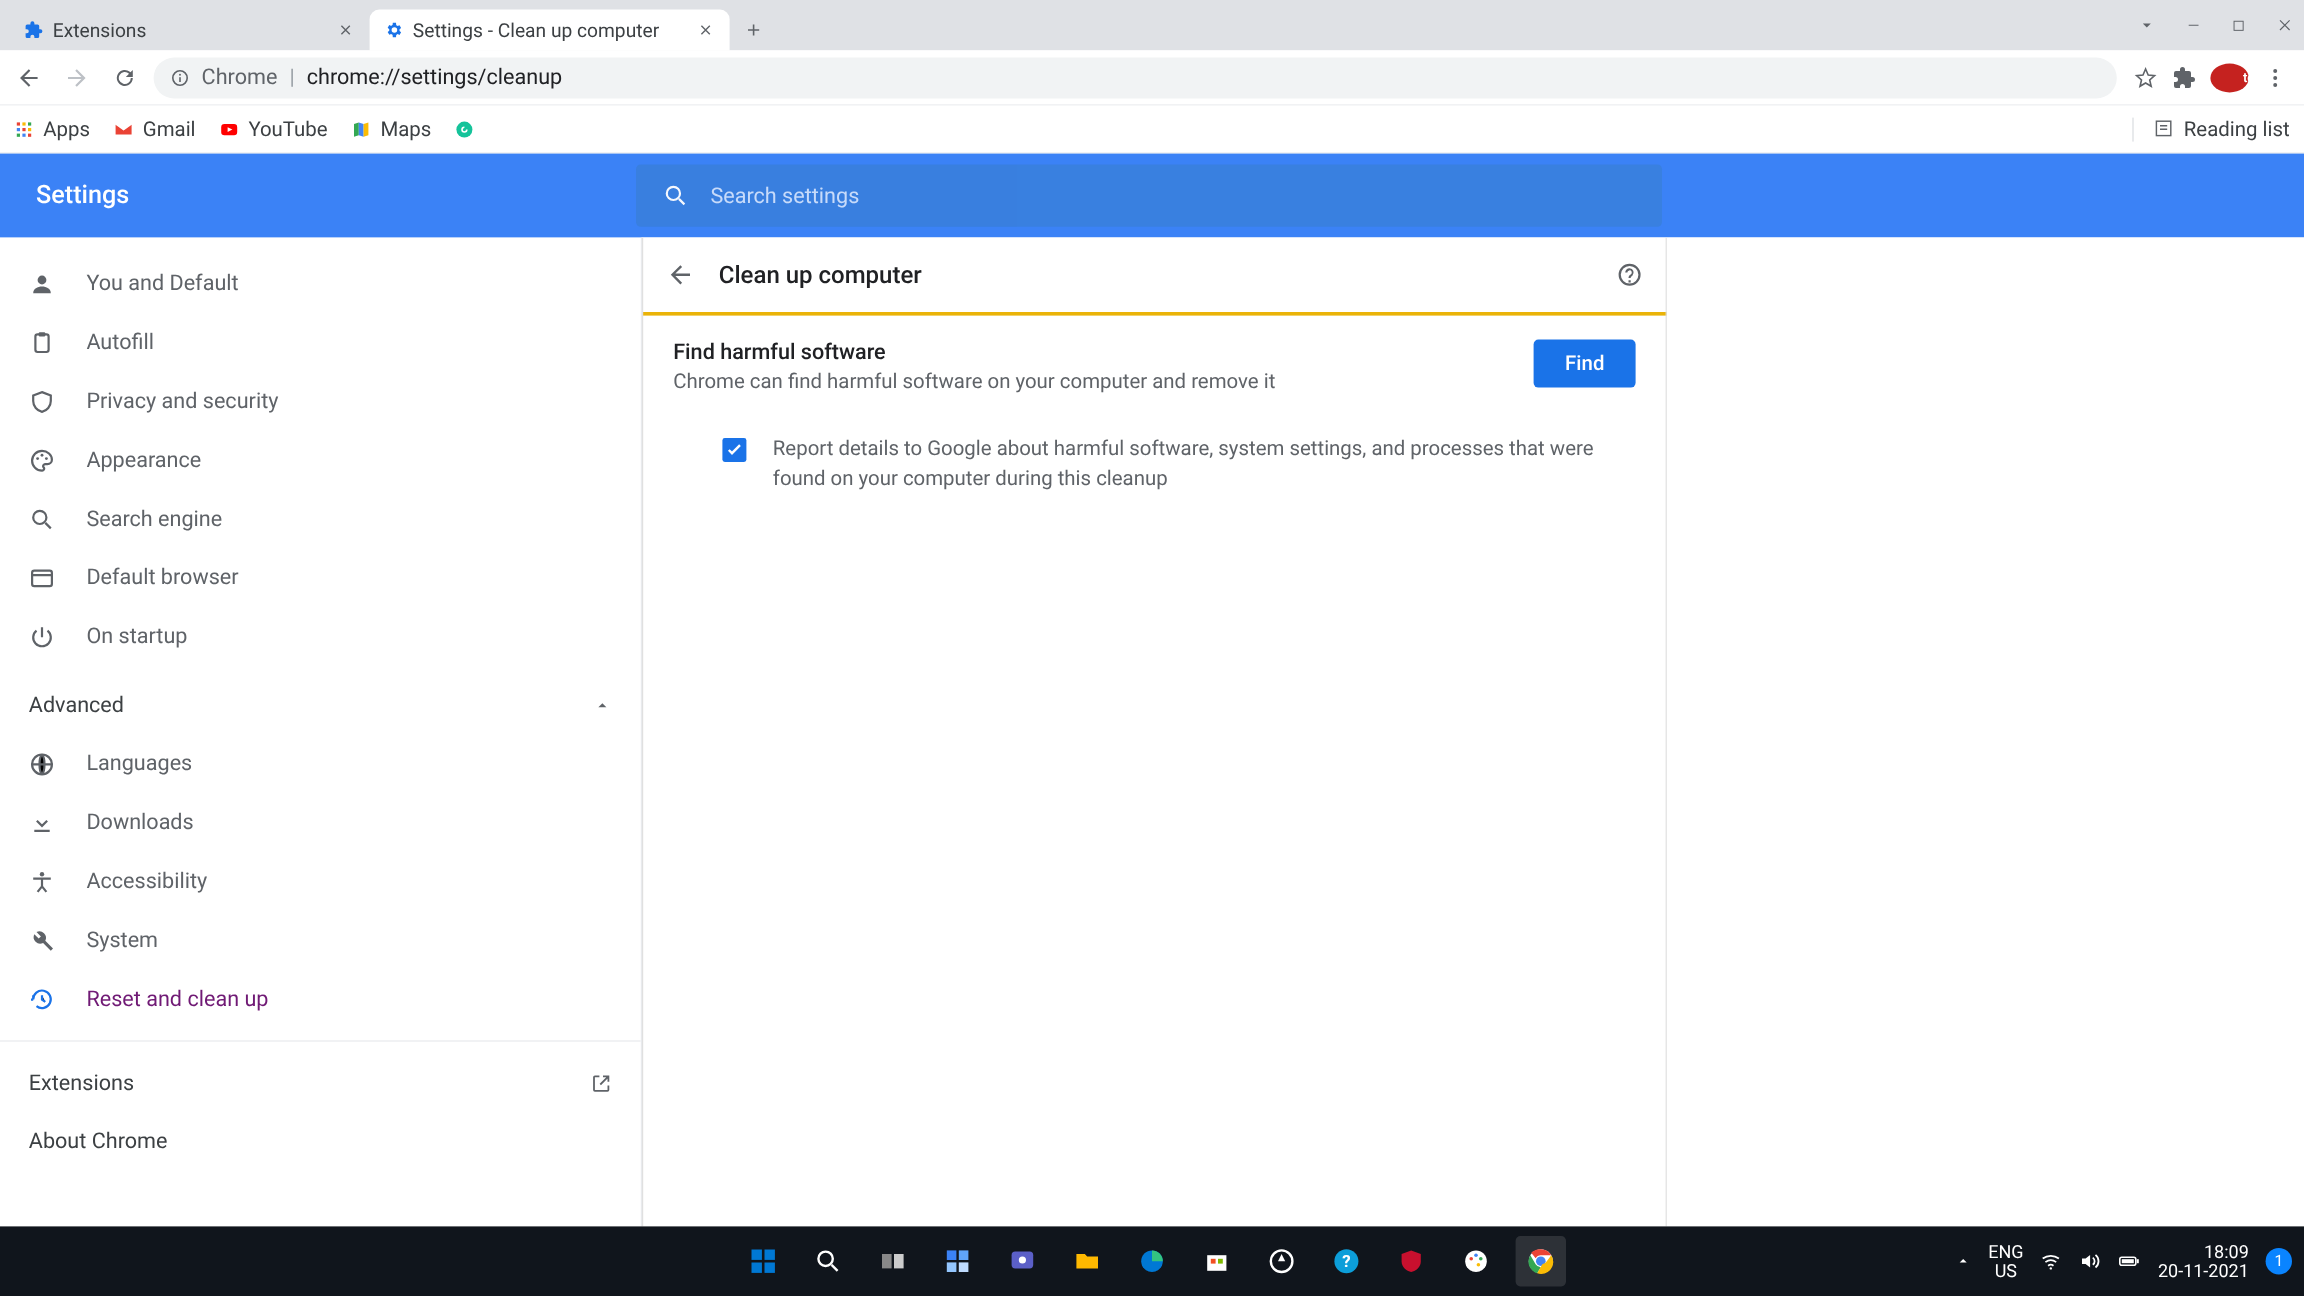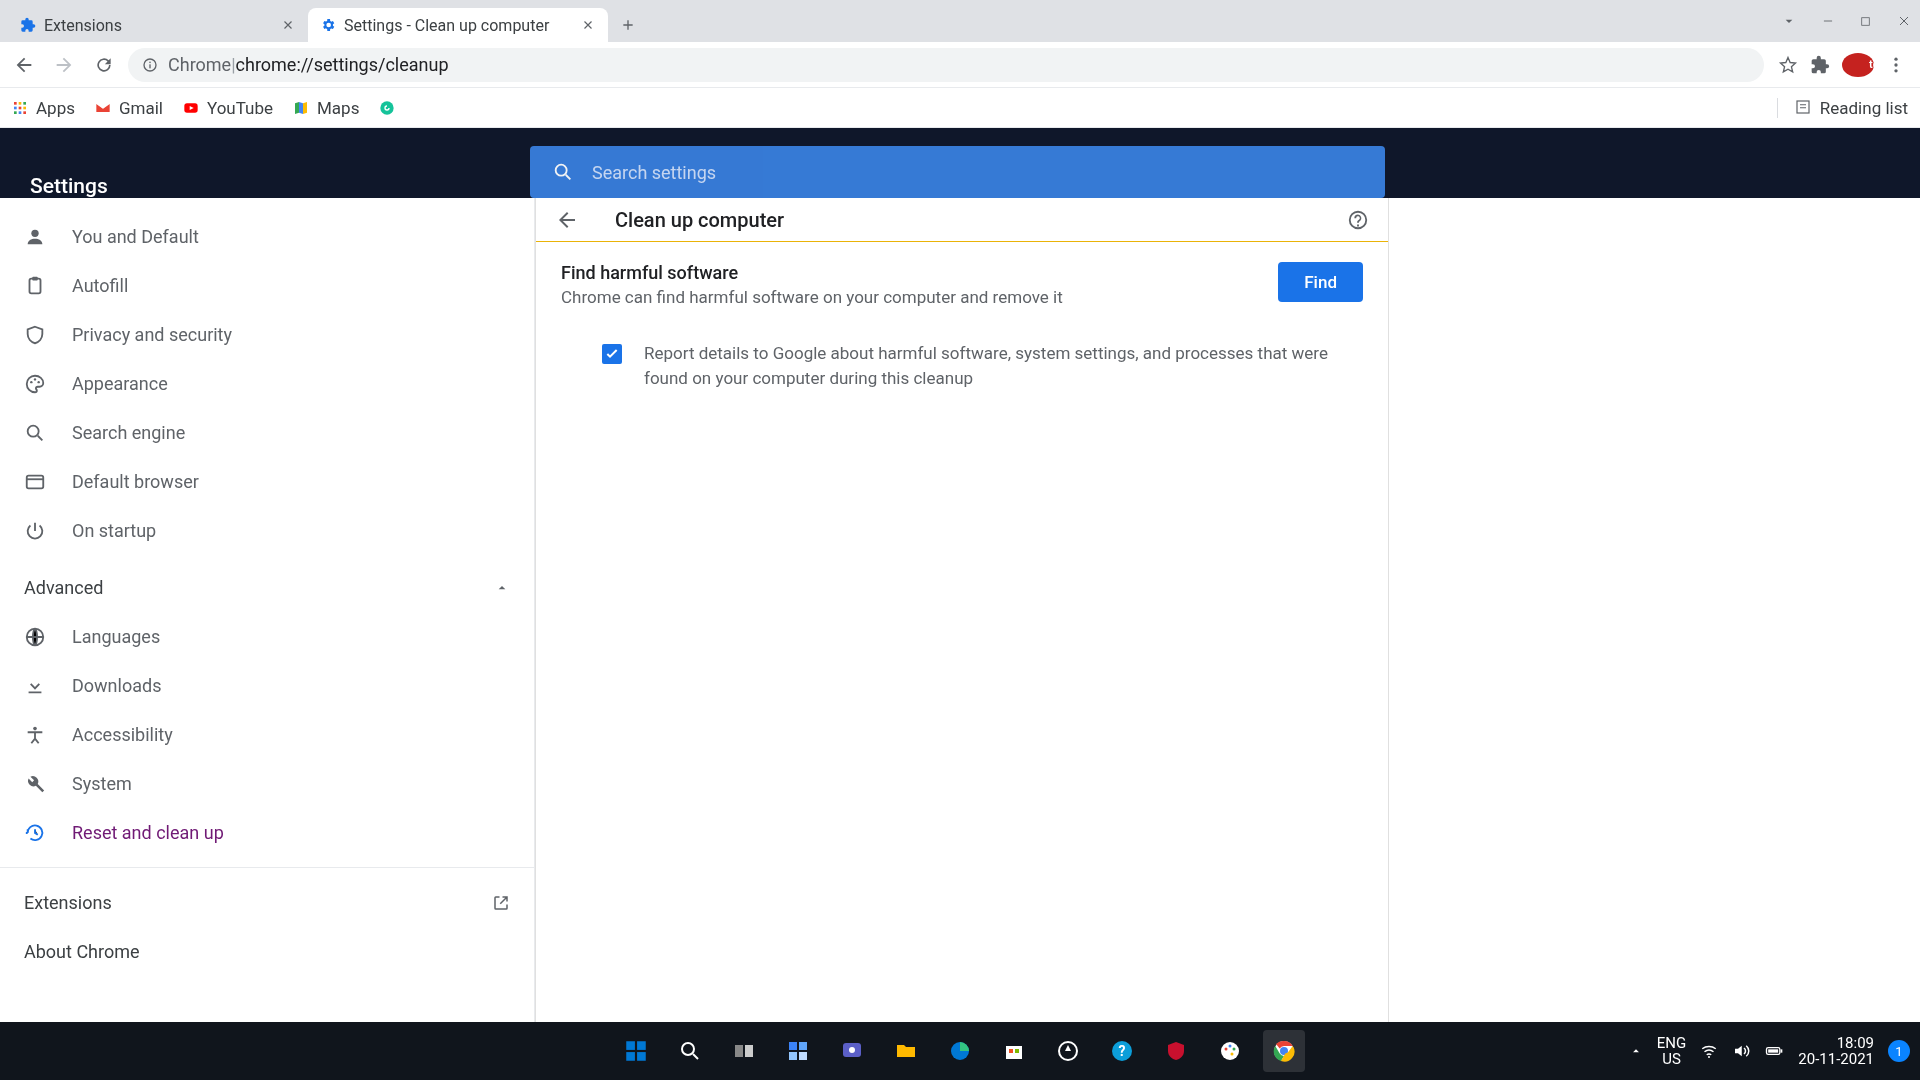--- a/index.html
+++ b/index.html
@@ -14,54 +14,54 @@
   .tab.active { background: #fff; }
   .tab.inactive { background: transparent; }
   .newtab { width: 28px; height: 28px; margin-left: 6px; margin-bottom: 3px; display: flex; align-items: center; justify-content: center; border-radius: 50%; }
   .win-controls { position: absolute; right: 8px; top: 0; height: 42px; display: flex; align-items: center; gap: 24px; color: #5f6368; }
   .win-controls span { cursor: default; }
 
   
   .toolbar { height: 46px; background: #fff; display: flex; align-items: center; padding: 0 8px; gap: 8px; border-bottom: 1px solid #e8eaed; }
   .navbtn { width: 32px; height: 32px; display: flex; align-items: center; justify-content: center; color: #5f6368; border-radius: 50%; }
   .navbtn.disabled { color: #bdc1c6; }
-  .omnibox { flex: 1; height: 34px; background: #f1f3f4; border-radius: 17px; display: flex; align-items: center; padding: 0 14px; color: #202124; font-size: 18px; }
+  .omnibox { flex: 1; height: 34px; background: #f1f3f4; border-radius: 17px; display: flex; align-items: center; padding: 0 14px; color: #202124; font-size: 18px; gap: 10px; }
   .omni-prefix { color: #5f6368; display: flex; align-items: center; gap: 10px; }
   .omni-sep { color: #9aa0a6; }
   .omni-url { color: #202124; }
   .toolbar-right { display: flex; align-items: center; gap: 12px; padding: 0 6px; }
   .avatar { width: 24px; height: 24px; border-radius: 50%; background: #c5221f; display: flex; align-items: center; justify-content: center; color: #fff; font-size: 11px; font-weight: 600; padding-left: 32px; }
 
   
   .bookbar { height: 40px; background: #fff; display: flex; align-items: center; padding: 0 12px; gap: 20px; border-bottom: 1px solid #e8eaed; font-size: 17px; color: #3c4043; justify-content: space-between; }
   .bookbar-left { display: flex; align-items: center; gap: 20px; }
   .bm { display: flex; align-items: center; gap: 8px; }
   .bm .ic { width: 16px; height: 16px; display: inline-flex; }
   .readlist { display: flex; align-items: flex-start; gap: 8px; border-left: 1px solid #dadce0; padding-left: 16px; }
 
   
-  .settings-hdr { height: 70px; background: #0f172a; display: flex; align-items: flex-end; color: #fff; }
+  .settings-hdr { height: 70px; background: #3b82f6; display: flex; align-items: center; color: #fff; }
   .settings-hdr .title { font-size: 21px; font-weight: 500; padding-left: 30px; width: 530px; }
   .search-wrap { width: 855px; height: 52px; background: #397fde; border-radius: 4px; display: flex; align-items: center; padding: 0 22px; gap: 18px; color: #e8f0fe; opacity: .95; }
   .search-wrap input { background: transparent; border: none; outline: none; color: #fff; font-size: 18px; flex: 1; }
   .search-wrap input::placeholder { color: #cfe0fb; }
 
   
   .main { display: flex; height: calc(100% - 42px - 46px - 40px - 70px - 58px); background: #fff; }
   .sidebar { width: 535px; border-right: 1px solid #e8eaed; padding-top: 14px; overflow: hidden; }
   .nav-item { height: 49px; display: flex; align-items: center; padding: 0 24px; gap: 26px; color: #5f6368; font-size: 18px; cursor: pointer; }
   .nav-item .nic { width: 22px; height: 22px; color: #5f6368; }
   .nav-item.active { color: #701a75; }
   .nav-item.active .nic { color: #1a73e8; }
   .nav-section { height: 49px; display: flex; align-items: center; padding: 0 24px; color: #3c4043; font-size: 18px; justify-content: space-between; cursor: pointer; }
   .nav-divider { height: 1px; background: #e8eaed; margin: 10px 0; }
   .ext-row { height: 49px; display: flex; align-items: center; padding: 0 24px; justify-content: space-between; color: #3c4043; font-size: 18px; }
 
   .content { flex: 1; background: #fff; display: flex; }
-  .page-head { height: 44px; display: flex; align-items: center; padding: 0 20px; gap: 36px; border-bottom: 1px solid #eab308; }
+  .page-head { height: 65px; display: flex; align-items: center; padding: 0 20px; gap: 20px; border-bottom: 3px solid #eab308; }
   .page-head .back { width: 24px; height: 24px; color: #5f6368; }
   .page-head .ptitle { font-size: 20px; font-weight: 500; color: #202124; flex: 1; }
   .page-head .help { color: #5f6368; }
 
   .section { padding: 20px 26px; }
   .find-row { display: flex; justify-content: space-between; align-items: flex-start; }
   .find-row .txt h3 { font-size: 18px; font-weight: 500; color: #202124; margin-bottom: 4px; }
   .find-row .txt p { font-size: 17px; color: #5f6368; }
   .find-btn { background: #1a73e8; color: #fff; border: none; border-radius: 4px; padding: 10px 26px; font-size: 17px; font-weight: 500; cursor: pointer; }
 

